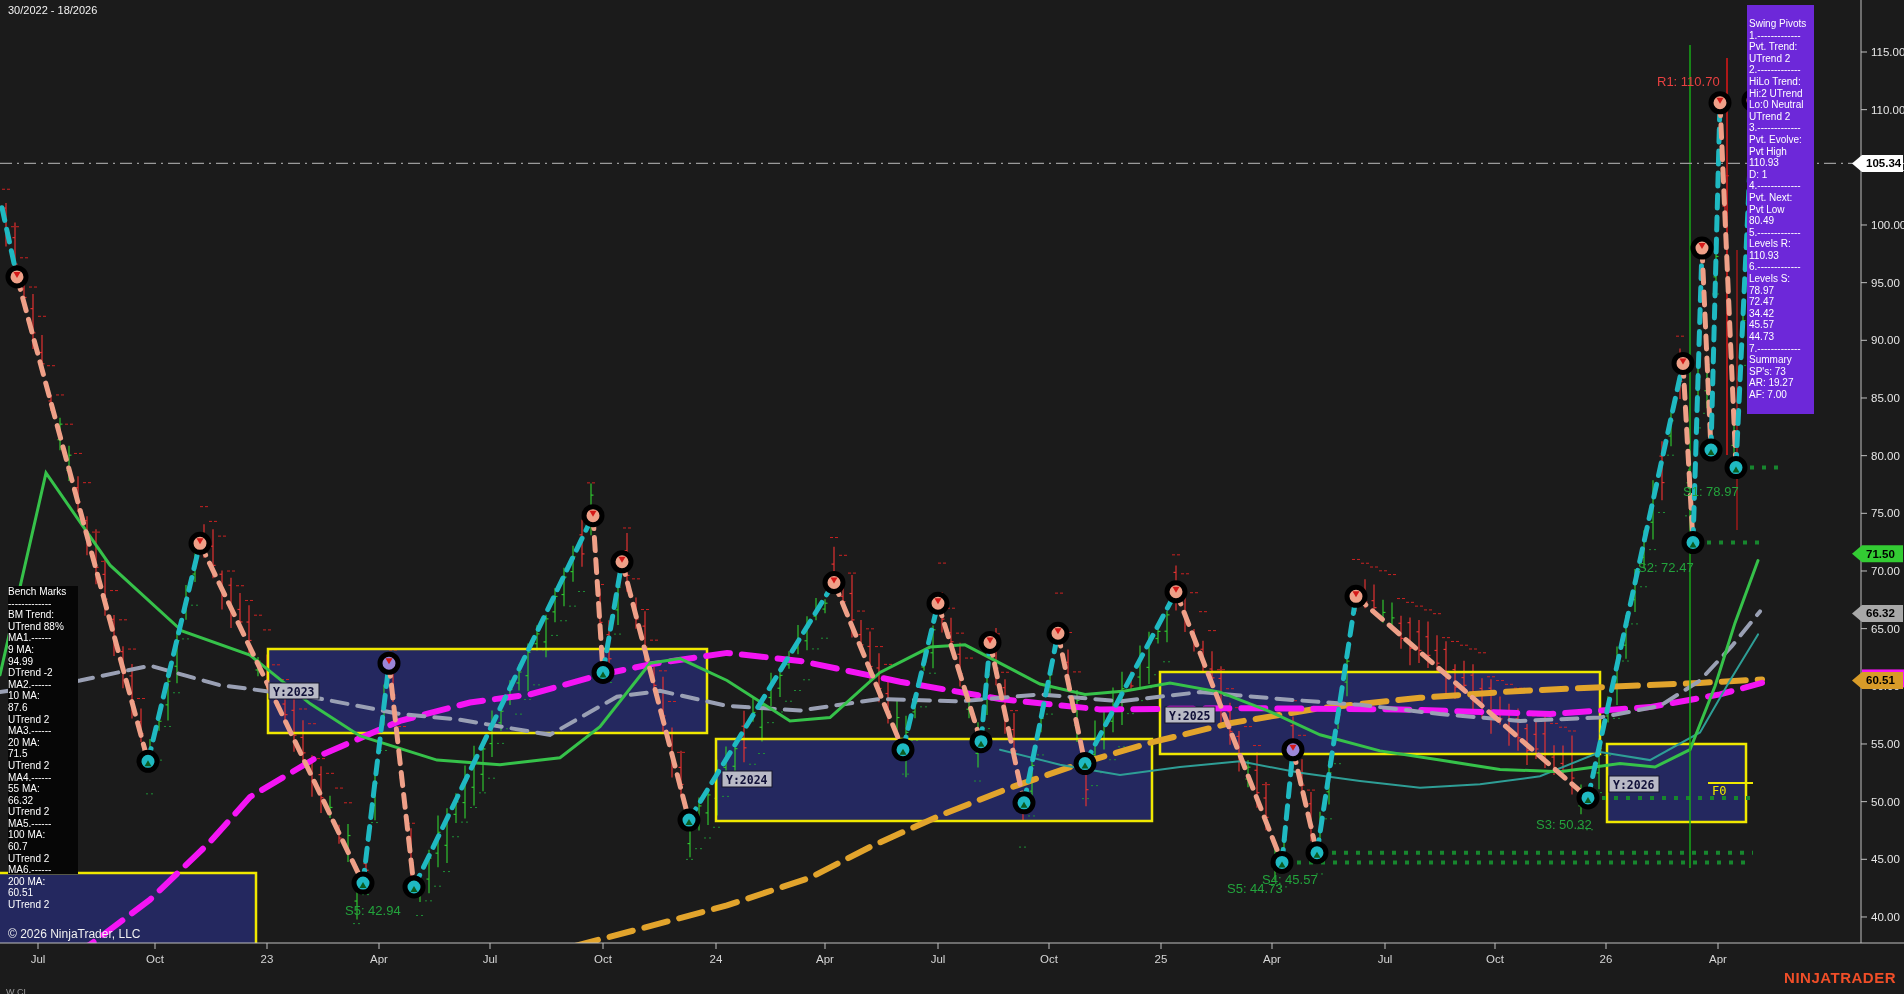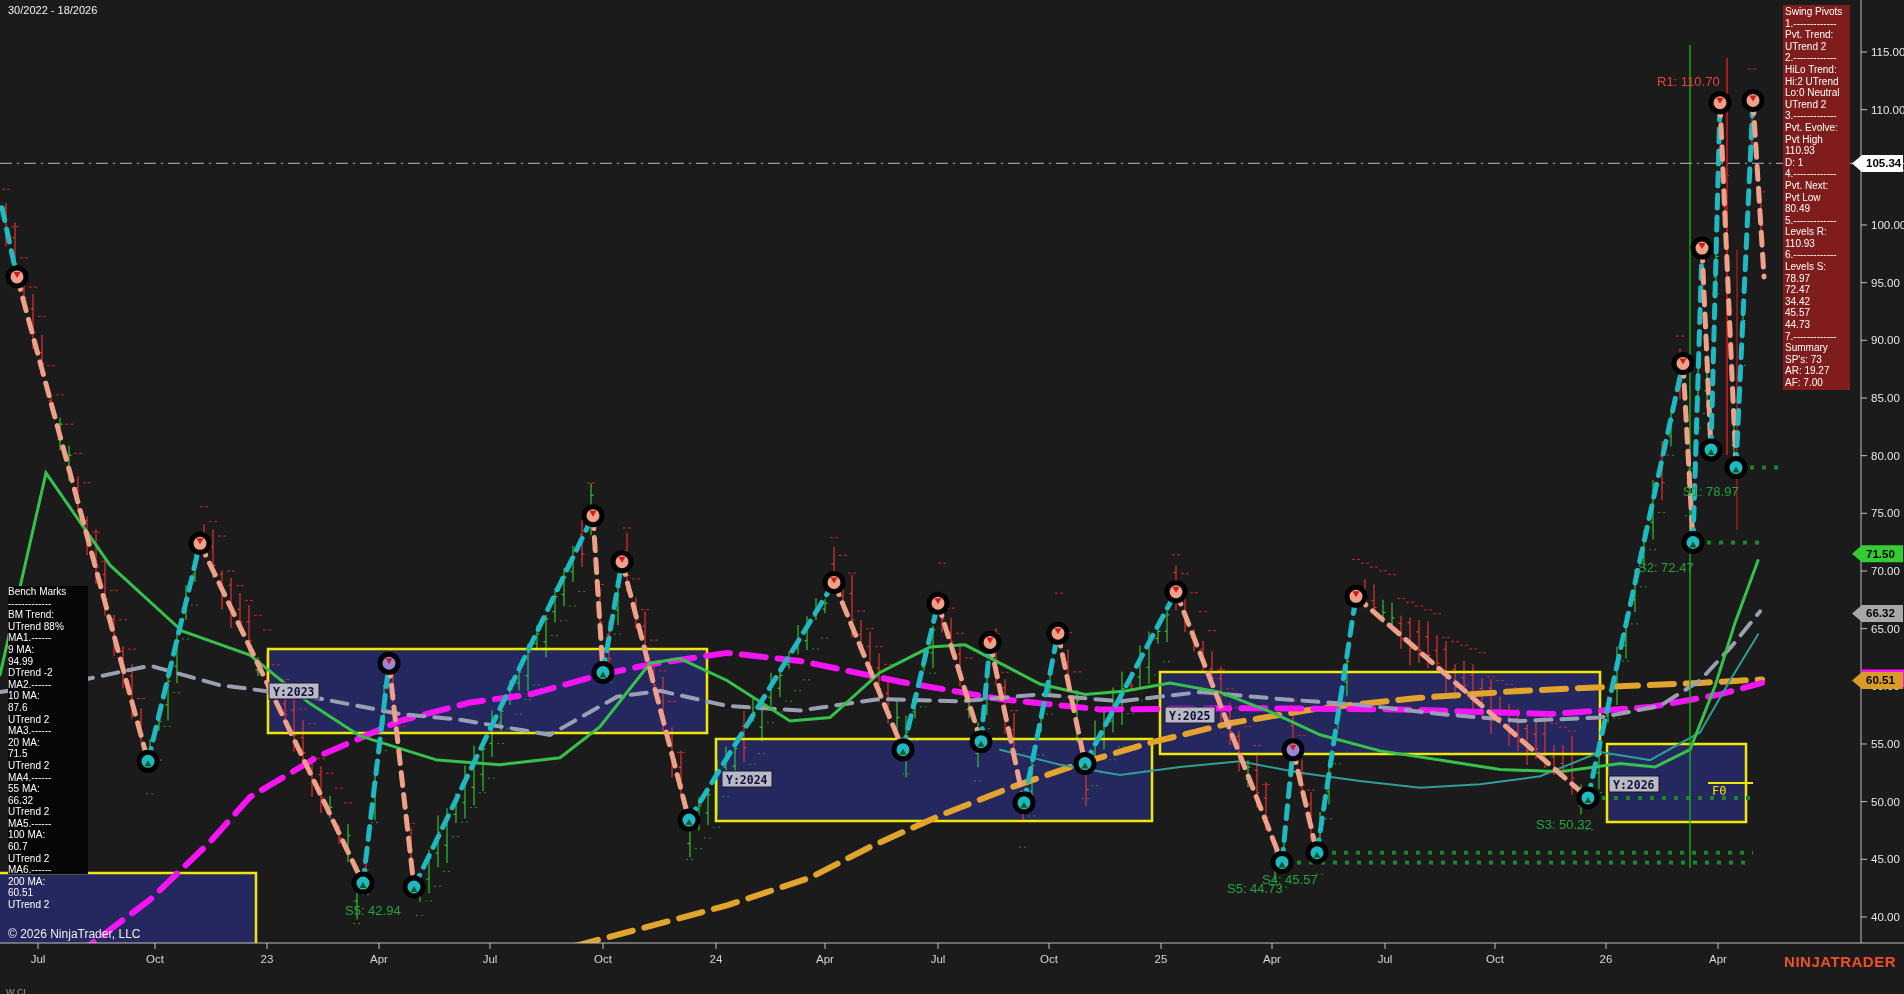--- a/index.html
+++ b/index.html
@@ -4,26 +4,26 @@
 <style>
   html,body{margin:0;padding:0;background:#141414;}
   #window{position:relative;width:1904px;height:994px;background:#1b1b1b;overflow:hidden;
           font-family:"Liberation Sans",sans-serif;}
   #chart-svg{position:absolute;left:0;top:0;}
   .overlay{position:absolute;color:#fff;}
   #date-range{left:8px;top:4px;font-size:11px;color:#f2f2f2;}
   #title-block{left:6px;top:21px;background:#0a0a0a;padding:2px 10px 6px 6px;line-height:1.22;}
   #title-block .tline{font-size:25px;color:#ffffff;white-space:nowrap;}
   .panel{font-size:10px;line-height:11.6px;white-space:nowrap;color:#ffffff;}
-  #bench-panel{left:8px;top:586px;width:80px;
+  #bench-panel{left:8px;top:586px;width:70px;
       background:linear-gradient(#060606 0,#060606 288px,rgba(0,0,0,0) 288px);}
-  #swing-panel{left:1783px;top:5px;width:63px;background:#7f1d1d;padding:1px 2px;}
+  #swing-panel{left:1747px;top:5px;width:63px;background:#6d28d9;padding:13px 2px;}
   #copyright{left:8px;top:927px;font-size:12px;color:#f0f0f0;text-align:center;}
   #wcl{left:6px;top:975px;font-size:9px;color:#9a9a9a;margin-top:12px;}
-  #watermark{right:8px;bottom:24px;font-size:15px;font-weight:bold;color:#f04e28;letter-spacing:.5px;}
+  #watermark{right:8px;bottom:8px;font-size:15px;font-weight:bold;color:#f04e28;letter-spacing:.5px;}
 </style>
 </head>
 <body>
 
 <div id="window">
   <svg id="chart-svg" width="1904" height="994">
       <defs>
         <clipPath id="plotclip">
           <rect x="0" y="0" width="1861" height="943"></rect>
         </clipPath>

